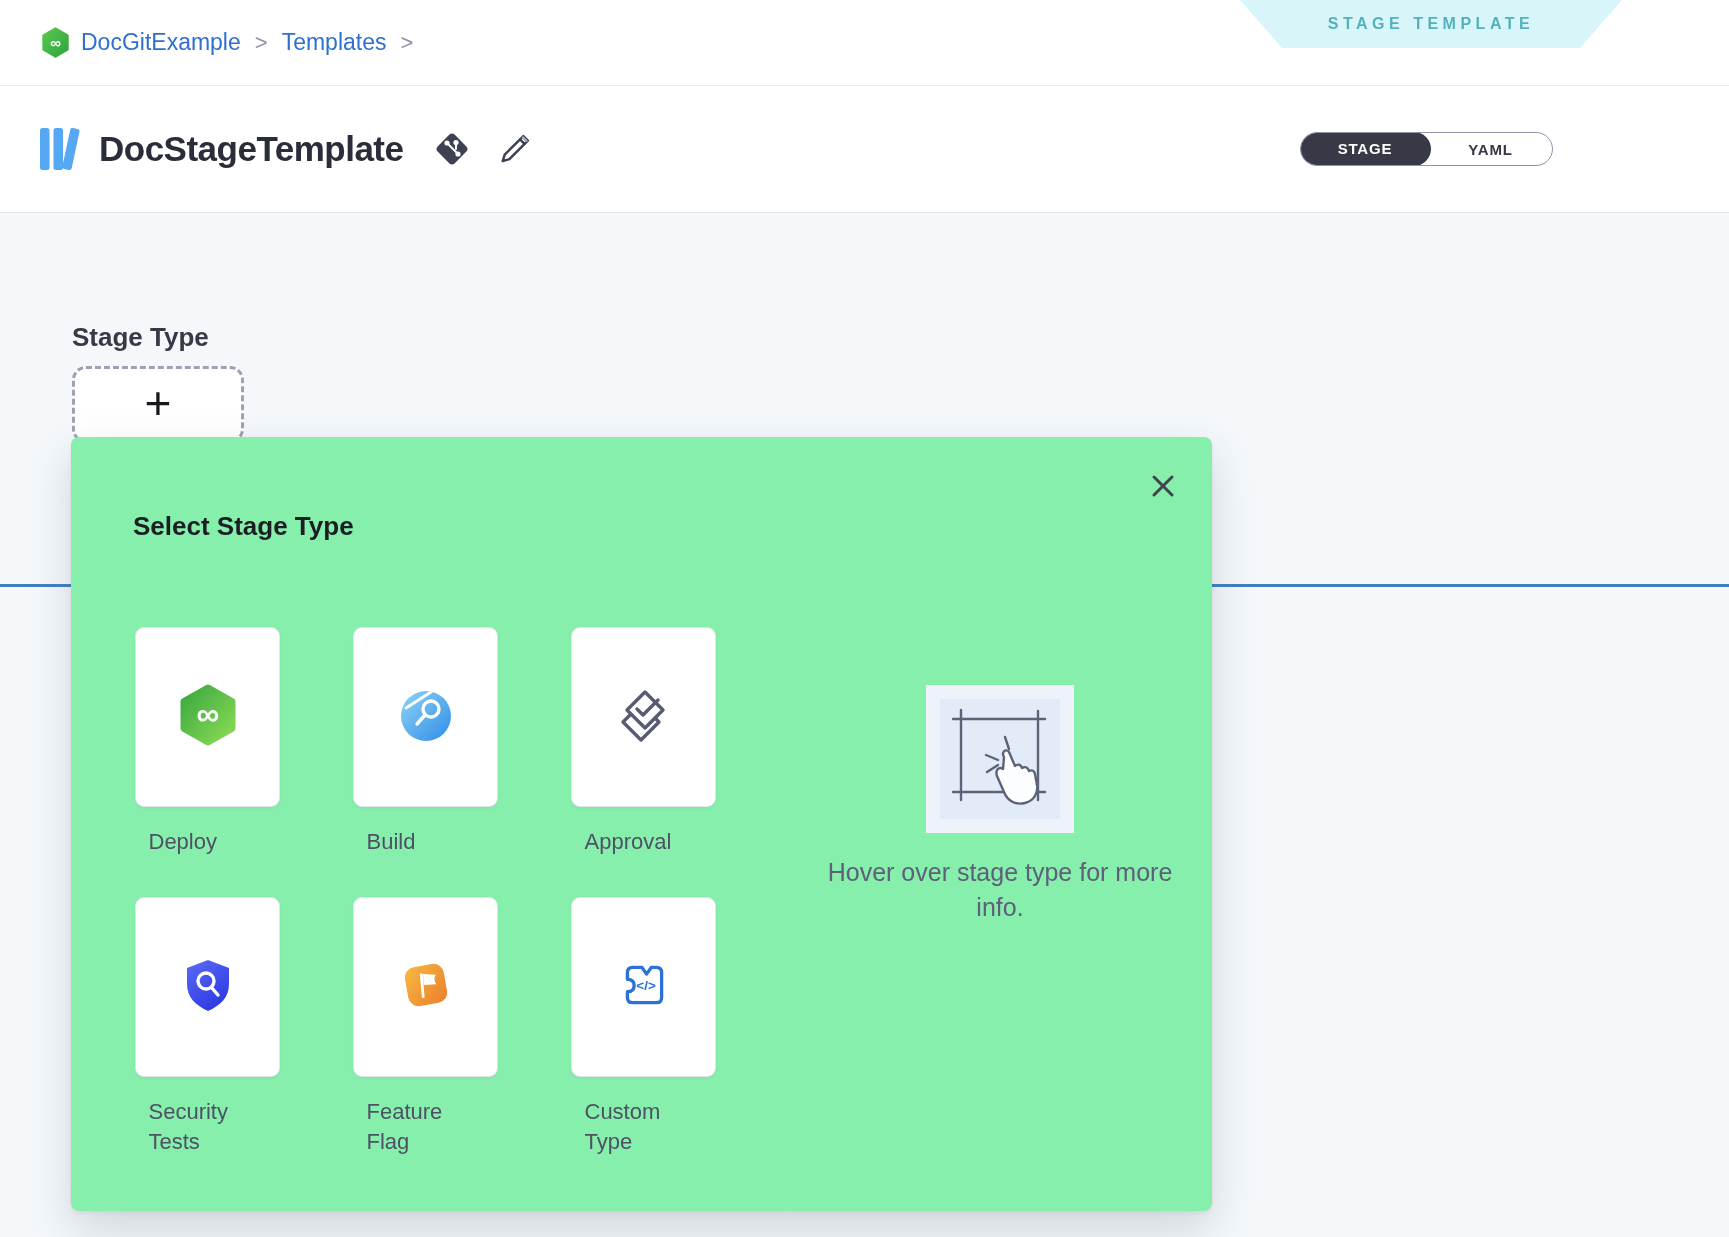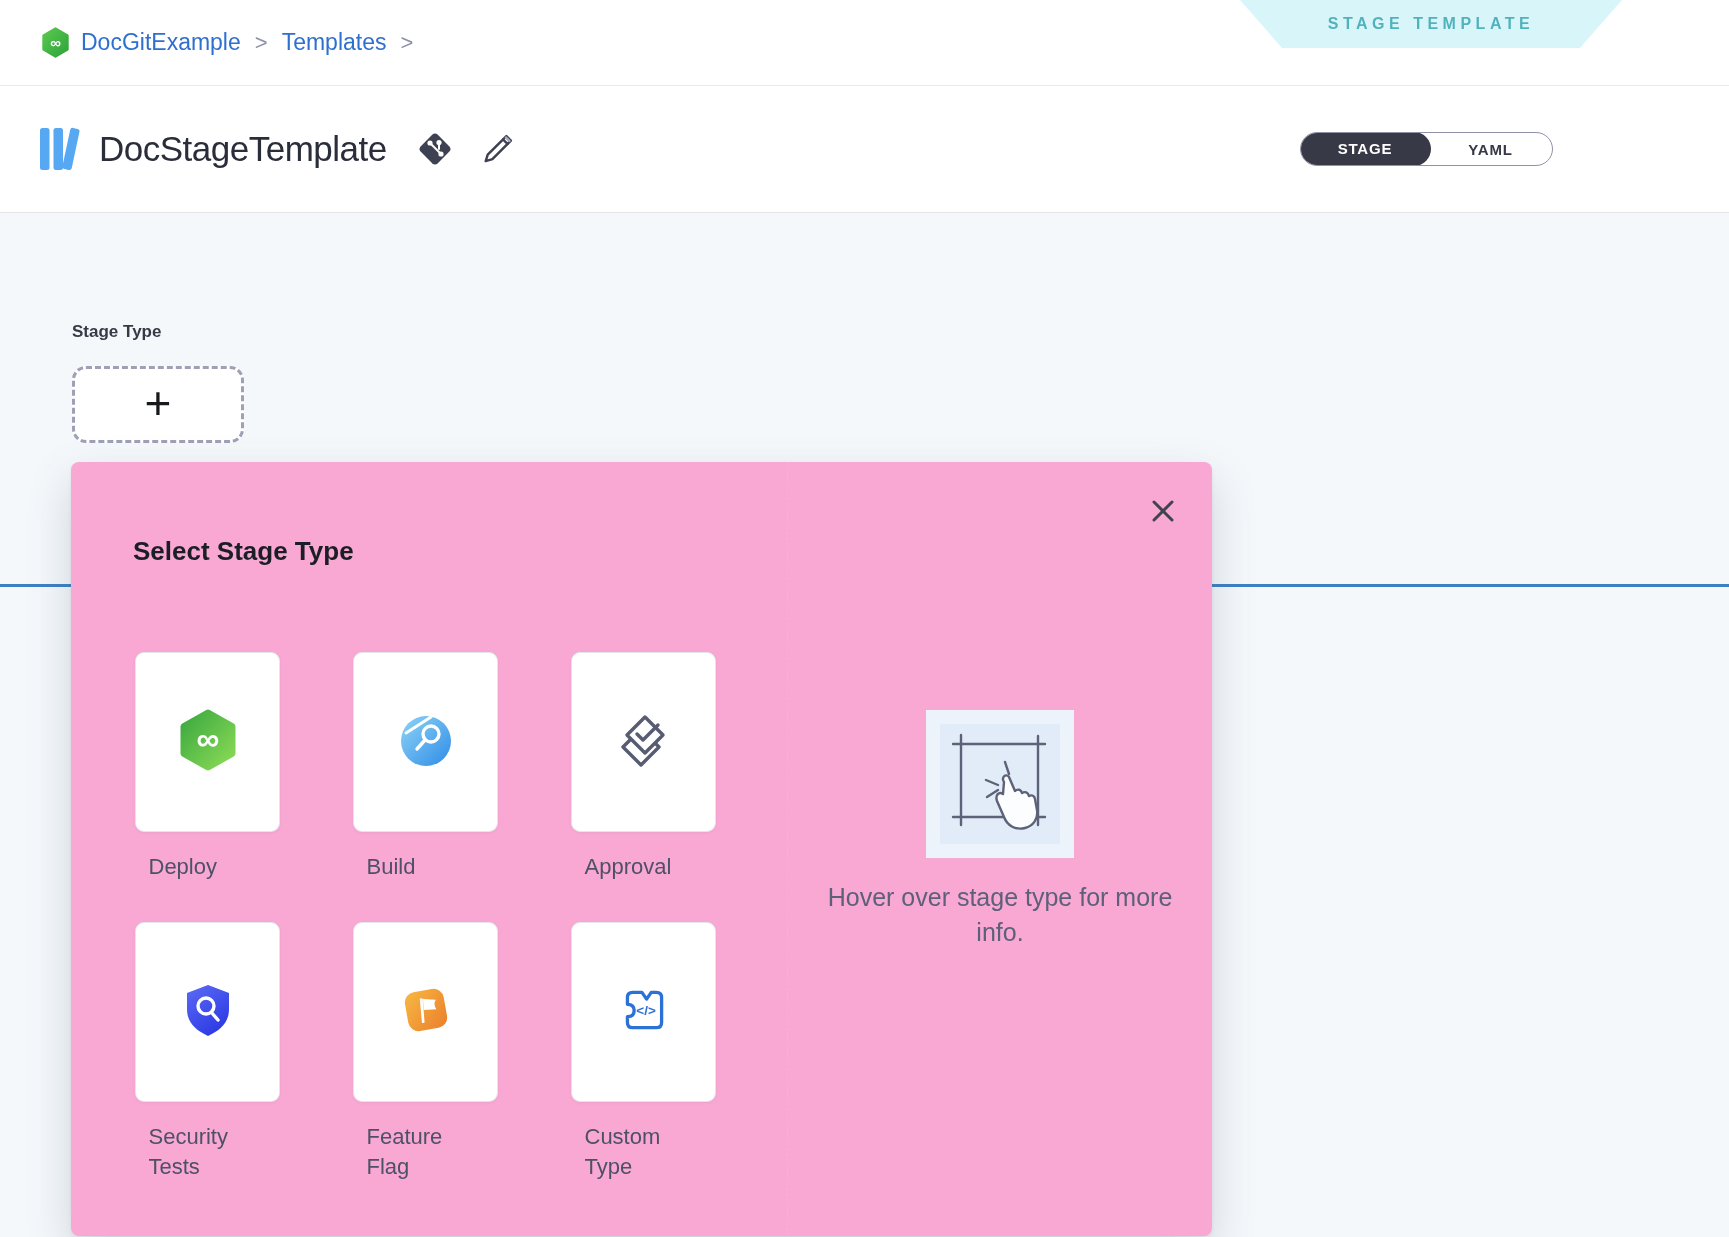--- a/index.html
+++ b/index.html
@@ -11,21 +11,21 @@
   .breadcrumb-bar { position:absolute; left:0; top:0; width:1729px; height:86px;
     background:#fff; border-bottom:1px solid #ebebee; display:flex; align-items:center;
     padding-left:42px; z-index:3; }
   .crumb-link { color:#2e6fd0; font-size:23px; cursor:pointer; }
   .crumb-sep { color:#8e90a6; font-size:22px; margin:0 14px; }
   .crumb-logo { margin-right:12px; display:flex; }
 
   .title-bar { position:absolute; left:0; top:86px; width:1729px; height:127px;
     background:#fff; border-bottom:1px solid #e3e5e9; display:flex; align-items:center;
     padding-left:39px; z-index:2; }
-  .page-title { font-size:35px; font-weight:normal; color:#2a2d3a; margin:0 16px 0 16px; letter-spacing:-0.5px; }
+  .page-title { font-size:35px; font-weight:bold; color:#2a2d3a; margin:0 16px 0 16px; letter-spacing:-0.5px; }
   .title-icon { display:flex; align-items:center; }
   .git-badge { margin:0 10px; }
   .edit-pencil { margin-left:12px; }
 
   
   .view-toggle { margin-left:auto; margin-right:176px; width:253px; height:34px;
     border:1.5px solid #8f91a8; border-radius:18px; background:#fff; display:flex;
     align-items:center; overflow:hidden; }
   .toggle-opt { flex:1; text-align:center; font-size:15px; font-weight:bold;
     color:#383946; letter-spacing:0.8px; line-height:31px; cursor:pointer; }
@@ -36,30 +36,30 @@
   .ribbon { position:absolute; top:0; left:1240px; width:382px; height:48px; z-index:5;
     background:#d8f6f9; clip-path:polygon(0 0,100% 0,calc(100% - 42px) 100%,42px 100%);
     display:flex; align-items:center; justify-content:center; }
   .ribbon span { color:#52b2bc; font-size:16px; font-weight:bold; letter-spacing:4.5px; }
 
   
   .canvas { position:absolute; left:0; top:213px; width:1729px; height:1024px;
     background:#f4f8fb; z-index:1; }
   .accent-line { position:absolute; left:0; top:371px; width:1729px; height:2.5px;
     background:#3d80c4; }
-  .stage-type-label { position:absolute; left:72px; top:109px; font-size:17px;
+  .stage-type-label { position:absolute; left:72px; top:109px; font-size:26px;
     font-weight:600; color:#383946; }
   .add-stage-box { position:absolute; left:72px; top:153px; width:172px; height:77px;
     background:#fff; border:3px dashed #9fa0b5; border-radius:14px; display:flex;
     align-items:center; justify-content:center; cursor:pointer; }
   .add-stage-box span { font-size:46px; font-weight:400; color:#17191c; margin-top:-4px; }
 
   
-  .modal { position:absolute; left:71px; top:462px; width:1141px; height:774px;
-    background:#f9a8d4; border-radius:8px; z-index:10;
+  .modal { position:absolute; left:71px; top:437px; width:1141px; height:774px;
+    background:#86efac; border-radius:8px; z-index:10;
     box-shadow:0 2px 4px rgba(40,41,61,.06), 0 18px 44px rgba(80,90,110,.22); }
   .close-btn { position:absolute; top:34px; right:34px; width:30px; height:30px;
     cursor:pointer; display:flex; }
   .modal-title { position:absolute; left:62px; top:74px; font-size:26px; font-weight:bold;
     color:#1c1e26; }
   .panel-left { position:absolute; left:0; top:0; width:717px; height:774px;
     border-right:1px dashed #c8c9d6; }
   .stage-row { position:absolute; left:64px; display:flex; gap:73px; }
   .stage-row.row-1 { top:190px; }
   .stage-row.row-2 { top:460px; }

